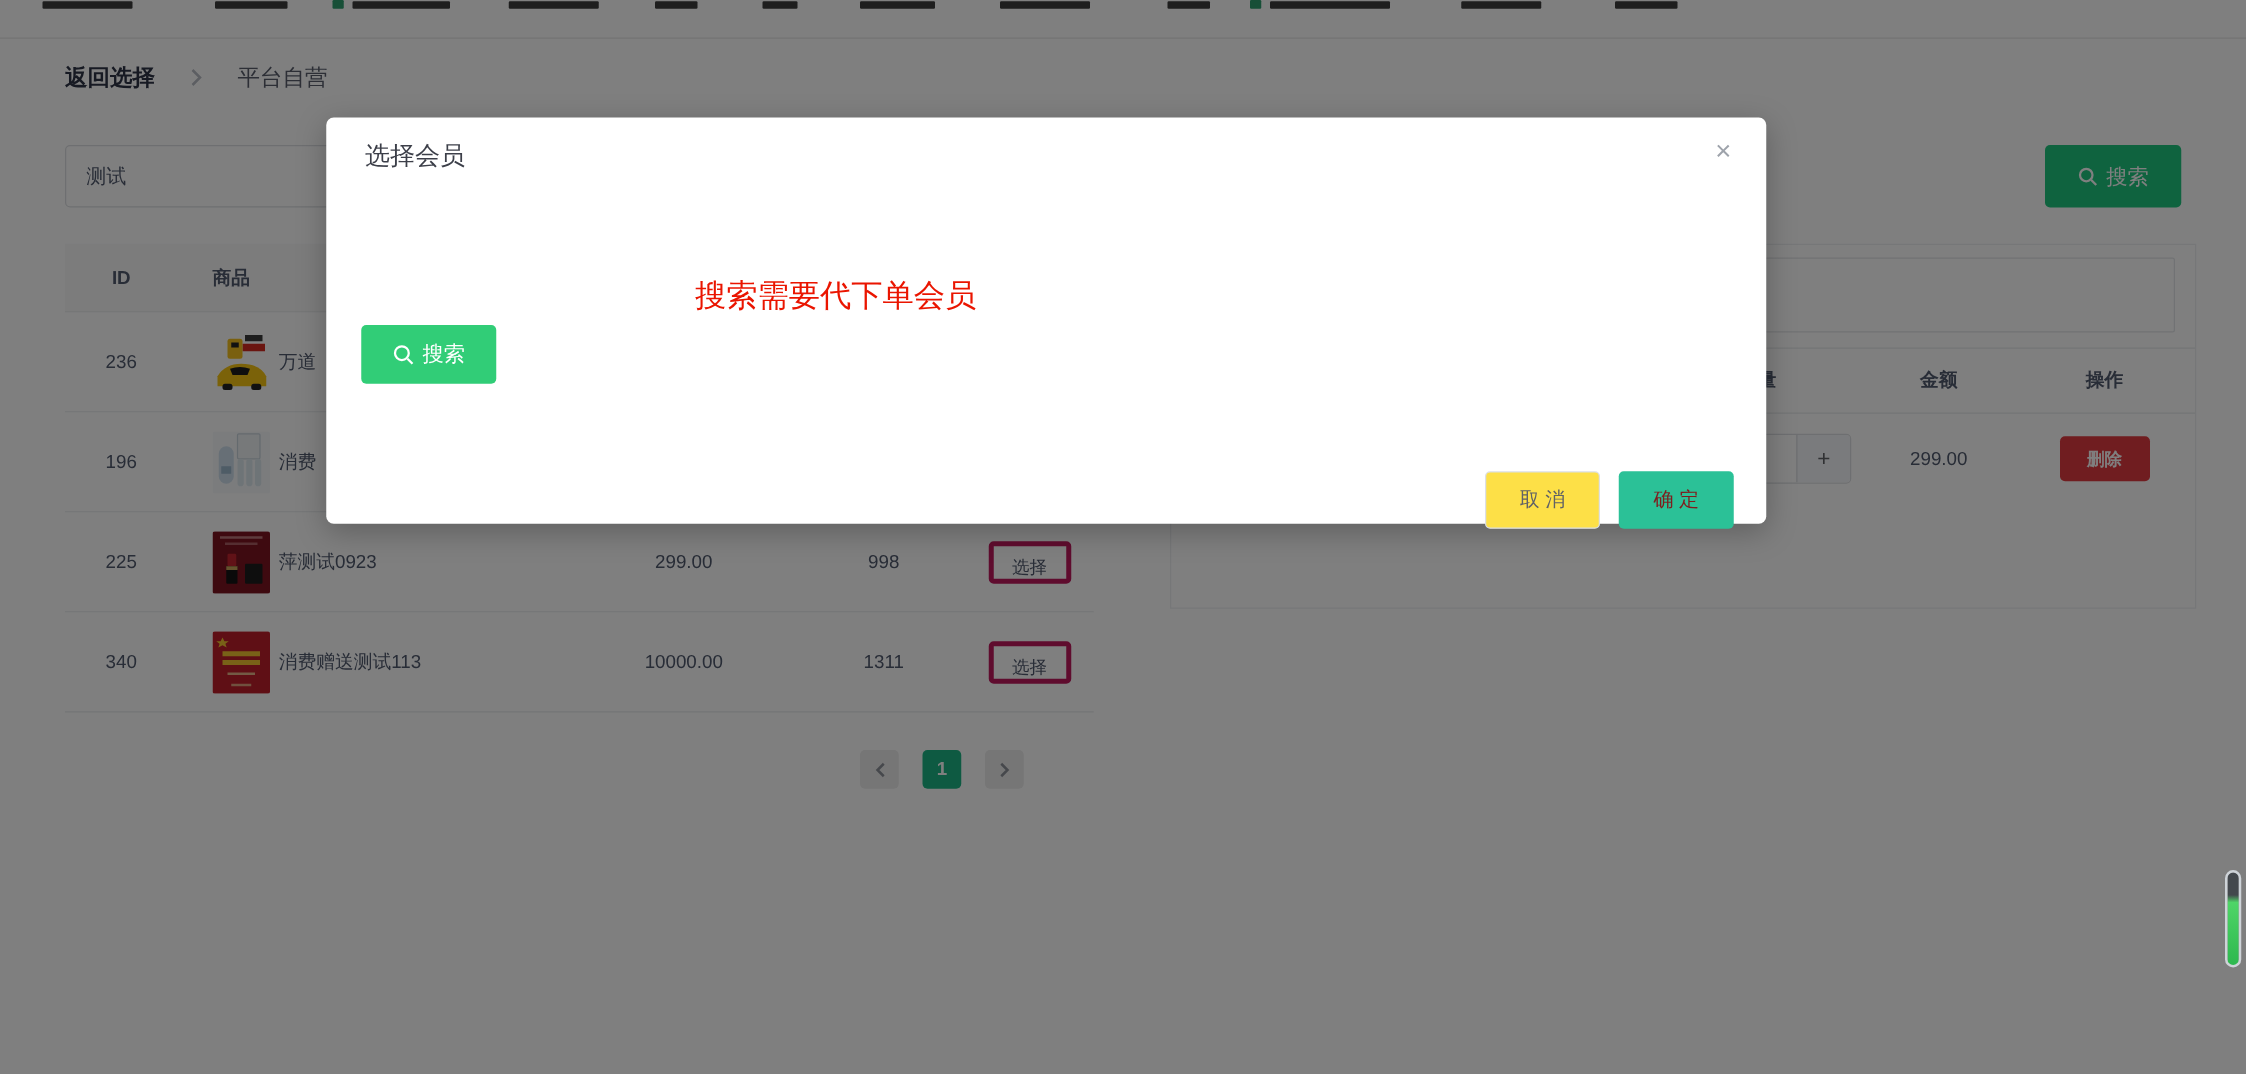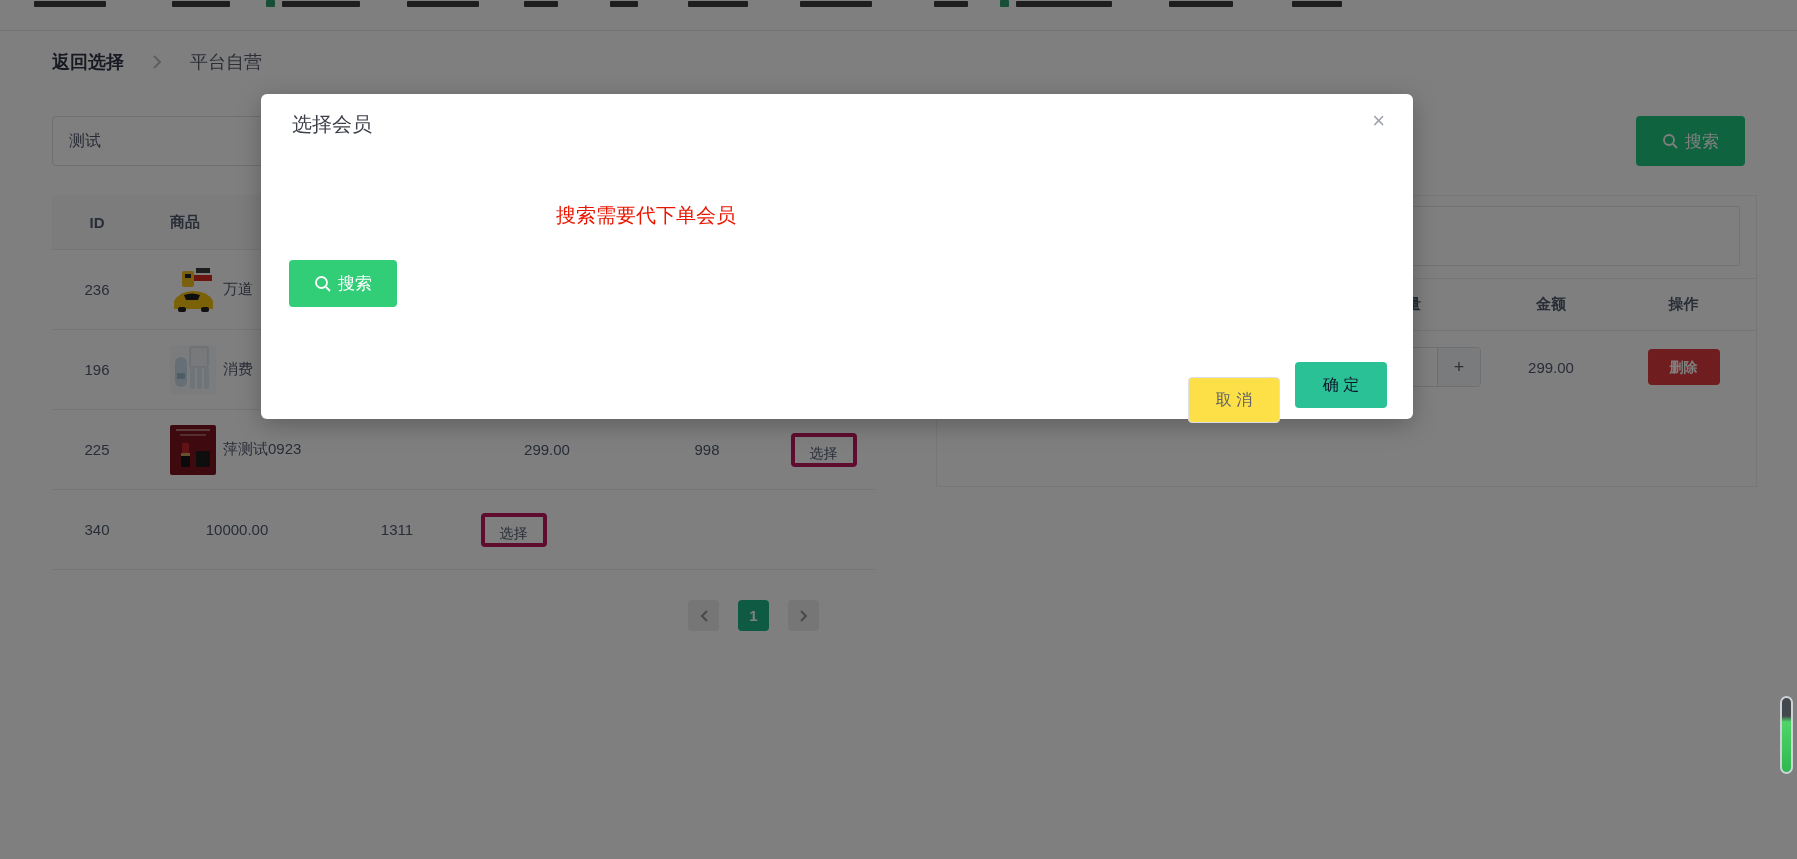--- a/index.html
+++ b/index.html
@@ -69,25 +69,25 @@
 
   
   .overlay { position:absolute; inset:0; background:rgba(0,0,0,0.50); z-index:50; }
   .modal { position:absolute; left:261px; top:94px; width:1152px; height:325px; background:#fff; border-radius:6px;
            box-shadow:0 6px 24px rgba(0,0,0,0.25); z-index:60; }
   .m-title { position:absolute; left:31px; top:17px; font-size:20px; color:#3c3f49; }
   .m-close { position:absolute; right:28px; top:16px; font-size:22px; color:#9ea3ab; cursor:pointer; line-height:1; }
   .m-input { position:absolute; left:31px; top:117px; width:984px; height:48px; border:1px solid #dcdfe6; border-radius:4px;
              padding:0 15px; font-size:15px; color:#333; outline:none; font-family:inherit; background:#fff; }
   .m-input::placeholder { color:#c0c4cc; }
-  .m-annotation { position:absolute; left:295px; top:108px; font-size:20px; color:#ea1500; white-space:nowrap; z-index:2; }
+  .m-annotation { position:absolute; left:295px; top:126px; font-size:25px; color:#ea1500; white-space:nowrap; z-index:2; }
   .m-search { position:absolute; left:28px; top:166px; width:108px; height:47px; background:#31cd77; color:#fff; font-size:17px; gap:7px; }
   .m-cancel { position:absolute; left:927px; top:283px; width:92px; height:46px; background:#fde047; border:1px solid #dcdfe6;
               color:#606266; font-size:16px; }
-  .m-confirm { position:absolute; left:1034px; top:268px; width:92px; height:46px; background:#2bc197; color:#0f172a; font-size:16px; }
+  .m-confirm { position:absolute; left:1034px; top:283px; width:92px; height:46px; background:#2bc197; color:#7f1d1d; font-size:16px; }
 
   
   .scroll-pill { position:absolute; left:1780px; top:696px; width:13px; height:78px; border-radius:8px; z-index:80;
                  border:2px solid #ced3d8;
                  background:linear-gradient(#43484d 0px,#43484d 18px,#4fd567 24px,#2db84f 74px); }
 </style>
 </head>
 <body>
 
 <div class="screen">
@@ -193,20 +193,31 @@
         </svg>
         <span>萍测试0923</span>
       </div>
       <div class="c-price">299.00</div>
       <div class="c-stock">998</div>
       <div class="c-act"><button class="sel-btn">选择</button></div>
     </div>
 
     <div class="prow pbody">
       <div class="c-id">340</div>
+      <div class="c-prod">
+        <svg class="pimg" viewBox="0 0 46 50">
+          <rect width="46" height="50" fill="#bf1f2a"></rect>
+          <path d="M8 5 L9.5 8 L13 8 L10.3 10 L11.3 13 L8 11.2 L4.7 13 L5.7 10 L3 8 L6.5 8 Z" fill="#f3c431"></path>
+          <rect x="8" y="16" width="30" height="4" fill="#f3c431"></rect>
+          <rect x="8" y="23" width="30" height="4" fill="#f3c431"></rect>
+          <rect x="12" y="33" width="22" height="2" fill="#f0d9a0" opacity="0.8"></rect>
+          <rect x="15" y="42" width="16" height="2" fill="#f0d9a0" opacity="0.7"></rect>
+        </svg>
+        <span>消费赠送测试113</span>
+      </div>
       <div class="c-price">10000.00</div>
       <div class="c-stock">1311</div>
       <div class="c-act"><button class="sel-btn">选择</button></div>
     </div>
   </div>
 
   <div class="pager">
     <div class="pg-btn">
       <span style="display:flex">
         <svg width="10" height="14" viewBox="0 0 10 14">

